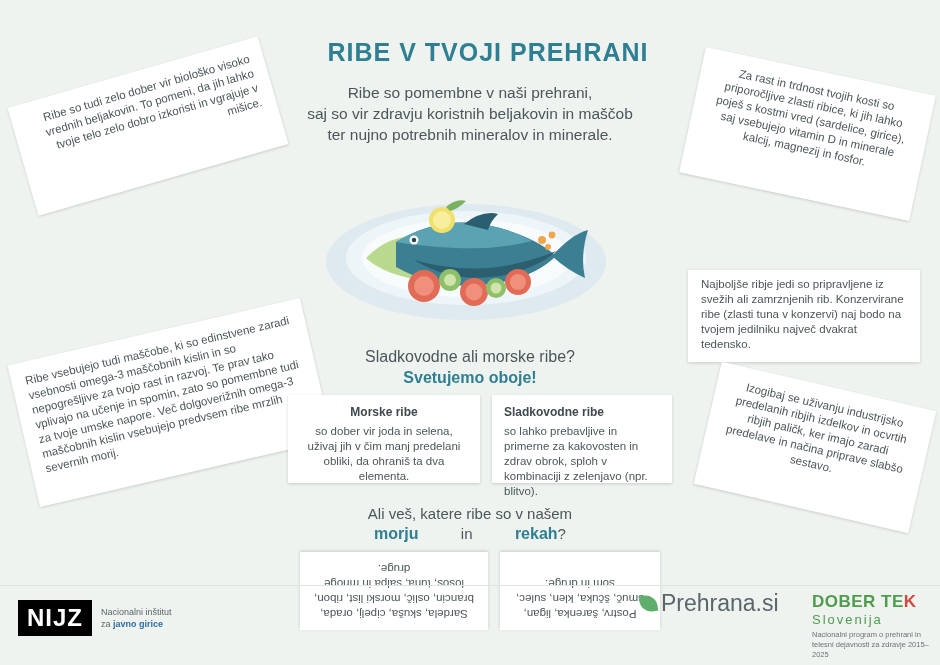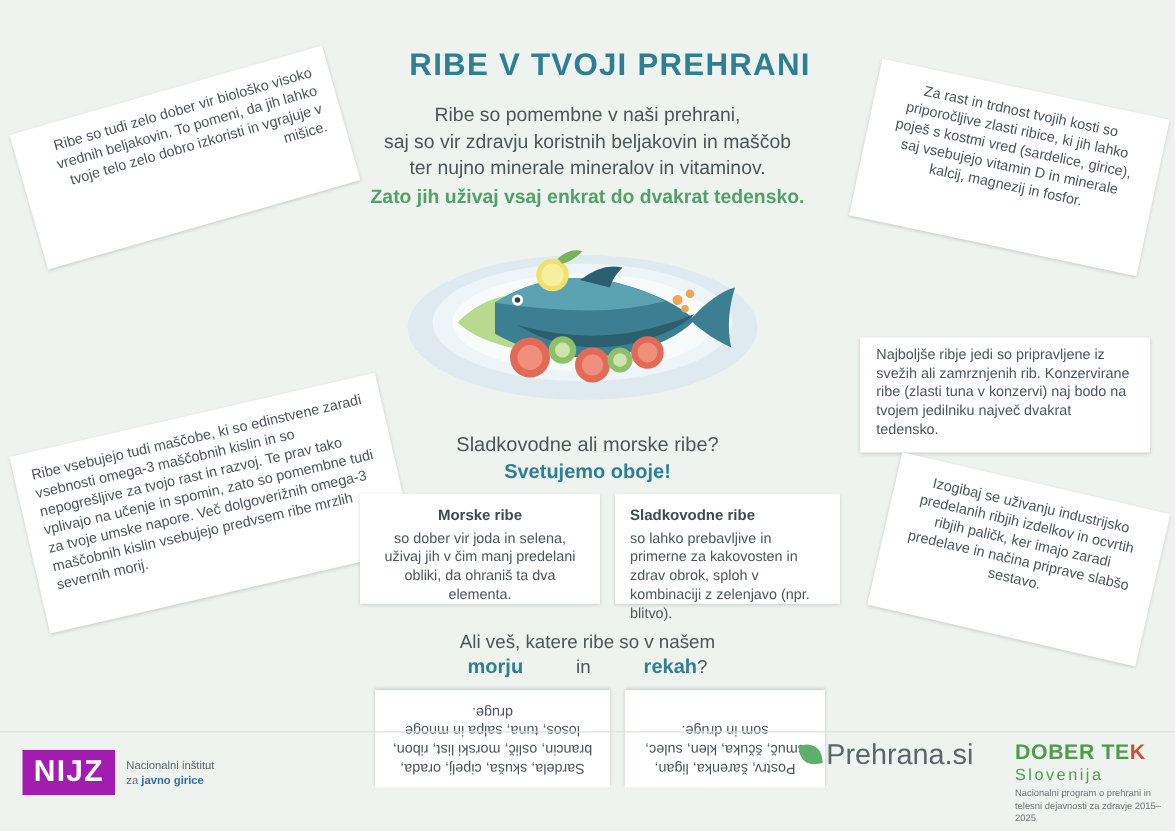--- a/index.html
+++ b/index.html
@@ -75,21 +75,21 @@
   }
   .ask .row2{display:block;margin-top:3px;}
   .ask .w{font-weight:bold;color:#2f7f93;font-size:16px;}
   .ask .sp{display:inline-block;width:34px;}
 
   .ct-head{font-weight:bold;color:#3e4a4e;margin-bottom:4px;font-size:12px;}
 
   
   .nijz{position:absolute;left:18px;top:600px;display:flex;align-items:center;gap:9px;}
   .nijz-logo{
-    background:#a21caf;color:#fff;font-weight:bold;font-size:24px;
+    background:#000000;color:#fff;font-weight:bold;font-size:24px;
     letter-spacing:1px;padding:6px 9px;line-height:24px;
   }
   .nijz-txt{font-size:9px;line-height:12px;color:#5b666b;}
   .nijz-txt b{color:#2f6fa8;}
 
   .prehrana{position:absolute;left:640px;top:590px;font-size:23px;color:#5b666b;
     display:flex;align-items:center;gap:4px;}
   .leaf{width:17px;height:17px;background:#5fae6b;border-radius:0 70% 0 70%;display:inline-block;transform:rotate(-10deg);}
 
   .dobertek{position:absolute;left:812px;top:592px;text-align:left;}
@@ -103,22 +103,21 @@
 </head>
 <body>
 
 <div class="stage">
 
   <div class="title">RIBE V TVOJI PREHRANI</div>
 
   <div class="intro">
     <span>Ribe so pomembne v naši prehrani,</span><br>
     <span>saj so vir zdravju koristnih beljakovin in maščob</span><br>
-    <span>ter nujno minerale mineralov in vitaminov.</span>
-    <span class="hl">Zato jih uživaj vsaj enkrat do dvakrat tedensko.</span>
+    <span>ter nujno potrebnih mineralov in minerale.</span>
   </div>
 
   <div class="plate-wrap">
     <svg width="340" height="150" viewBox="0 0 340 150">
       <ellipse cx="170" cy="82" rx="140" ry="58" fill="#dfeaf0"></ellipse>
       <ellipse cx="170" cy="78" rx="120" ry="47" fill="#eef5f8"></ellipse>
       <ellipse cx="170" cy="78" rx="104" ry="39" fill="#f7fbfc"></ellipse>
 
       <path d="M70 78 q25 -26 62 -22 q40 4 72 16 q25 9 48 2 q-16 22 -52 26 q-60 7 -95 -4 q-22 -6 -35 -18z" fill="#b9d98f"></path>
 

